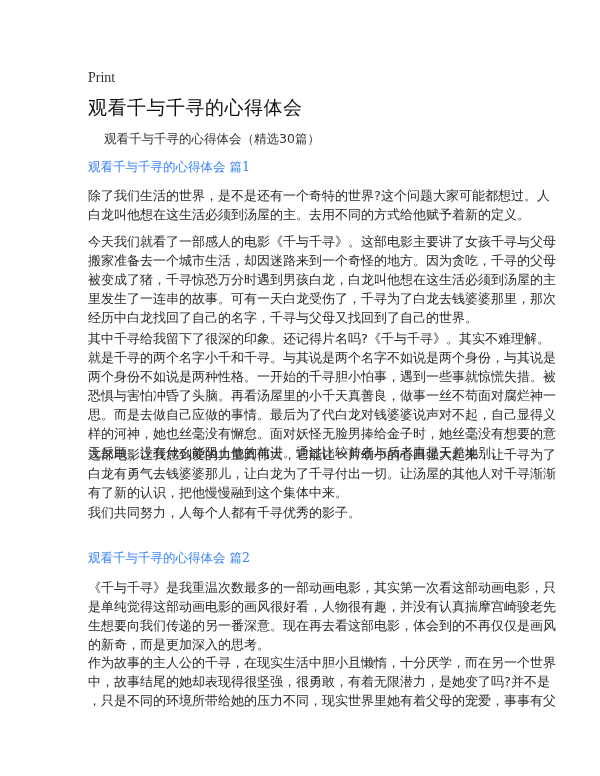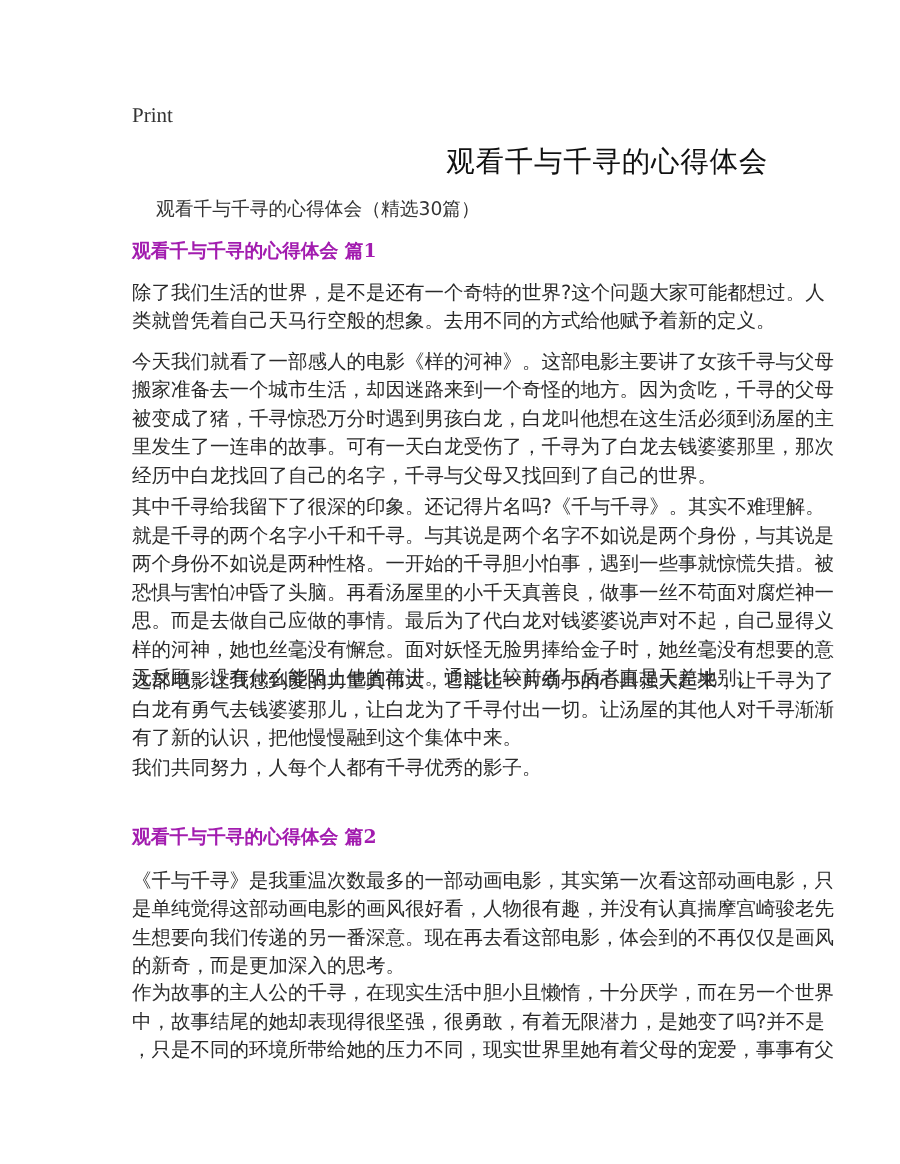--- a/index.html
+++ b/index.html
@@ -1,41 +1,41 @@
 <!DOCTYPE html>
 <html><head>
 <meta charset="utf-8">
 <style>
   html, body { margin: 0; padding: 0; background: #ffffff; }
   body { width: 600px; height: 776px; position: relative; overflow: hidden; color: #222; }
   .page { position: absolute; left: 88px; top: 0; width: 424px; }
   .print { position: absolute; left: 0; top: 70px; font-family: "Liberation Serif", serif; font-size: 14px; color: #333; }
-  .title { position: absolute; left: 0; top: 95px; width: 424px; text-align: right; font-family: "DejaVu Sans", sans-serif; font-size: 19px; color: #111; letter-spacing: 0.5px; }
+  .title { position: absolute; left: 0; top: 95px; width: 424px; text-align: left; font-family: "DejaVu Sans", sans-serif; font-size: 19px; color: #111; letter-spacing: 0.5px; }
   .subtitle { position: absolute; left: 16px; top: 131px; font-family: "DejaVu Sans", sans-serif; font-size: 12.5px; color: #333; }
-  .heading { position: absolute; left: 0; font-family: "DejaVu Serif", serif; font-weight: bold; font-size: 12.5px; color: #a21caf; }
+  .heading { position: absolute; left: 0; font-family: "DejaVu Serif", serif; font-weight: normal; font-size: 12.5px; color: #3b82f6; }
   .para { position: absolute; left: 0; width: 424px; font-family: "DejaVu Sans", sans-serif; font-size: 13px; line-height: 19px; color: #2a2a2a; }
   .para .ln { display: block; white-space: nowrap; }
 </style>
 </head>
 <body>
 
 <div class="page">
   <div class="print">Print</div>
   <div class="title">观看千与千寻的心得体会</div>
   <div class="subtitle">观看千与千寻的心得体会（精选30篇）</div>
 
   <div class="heading" style="top:159px">观看千与千寻的心得体会 篇1</div>
 
   <div class="para" style="top:186px">
     <span class="ln">除了我们生活的世界，是不是还有一个奇特的世界?这个问题大家可能都想过。人</span>
-    <span class="ln">类就曾凭着自己天马行空般的想象。去用不同的方式给他赋予着新的定义。</span>
+    <span class="ln">白龙叫他想在这生活必须到汤屋的主。去用不同的方式给他赋予着新的定义。</span>
   </div>
 
   <div class="para" style="top:232px">
-    <span class="ln">今天我们就看了一部感人的电影《样的河神》。这部电影主要讲了女孩千寻与父母</span>
+    <span class="ln">今天我们就看了一部感人的电影《千与千寻》。这部电影主要讲了女孩千寻与父母</span>
     <span class="ln">搬家准备去一个城市生活，却因迷路来到一个奇怪的地方。因为贪吃，千寻的父母</span>
     <span class="ln">被变成了猪，千寻惊恐万分时遇到男孩白龙，白龙叫他想在这生活必须到汤屋的主</span>
     <span class="ln">里发生了一连串的故事。可有一天白龙受伤了，千寻为了白龙去钱婆婆那里，那次</span>
     <span class="ln">经历中白龙找回了自己的名字，千寻与父母又找回到了自己的世界。</span>
   </div>
 
   <div class="para" style="top:329px">
     <span class="ln">其中千寻给我留下了很深的印象。还记得片名吗?《千与千寻》。其实不难理解。</span>
     <span class="ln">就是千寻的两个名字小千和千寻。与其说是两个名字不如说是两个身份，与其说是</span>
     <span class="ln">两个身份不如说是两种性格。一开始的千寻胆小怕事，遇到一些事就惊慌失措。被</span>

